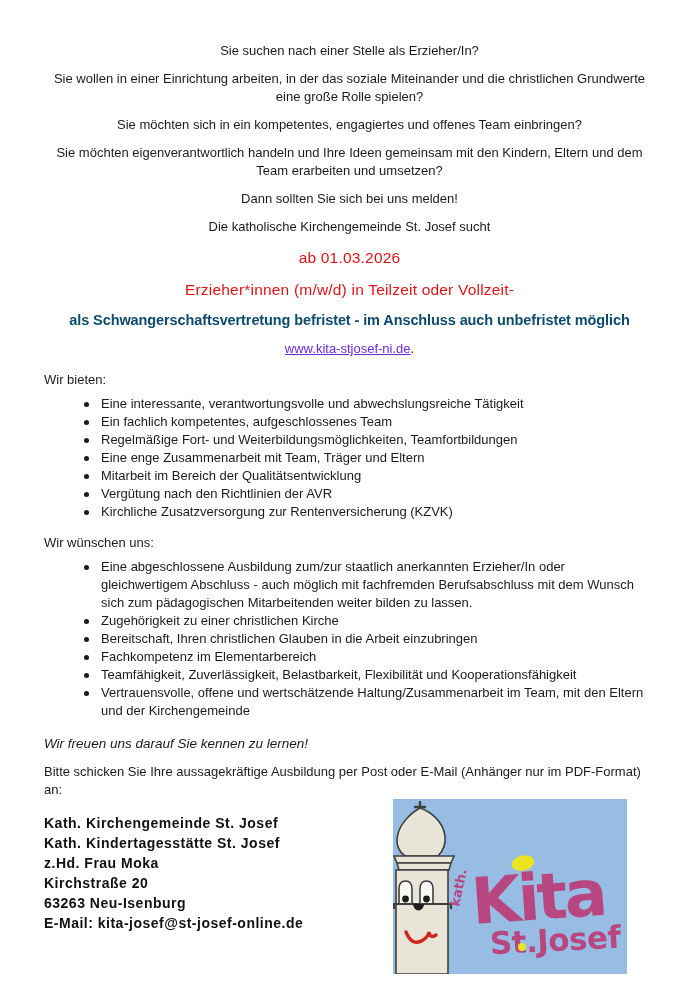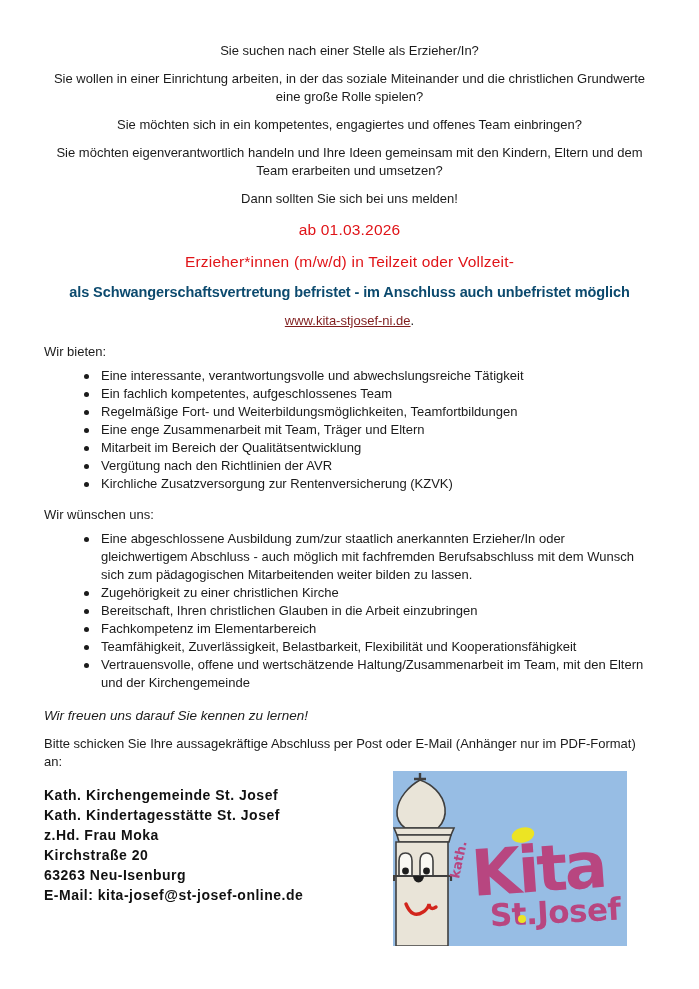--- a/index.html
+++ b/index.html
@@ -33,21 +33,21 @@
     font-weight:bold;
     font-size:14.5px;
     line-height:19px;
     text-align:center;
     margin:11px 0 0 0;
     white-space:nowrap;
     letter-spacing:-0.1px;
   }
   .info-line{margin:11px 0 0 0;}
   .link-line{margin:10px 0 0 0;}
-  .link-line a{color:#7f1d1d;text-decoration:underline;}
+  .link-line a{color:#6d28d9;text-decoration:underline;}
   .link-line .suffix{color:#1b1b1b;}
   .list-heading{margin:13px 0 0 0;}
   ul.bullets{
     margin:6px 0 0 0;
     padding:0 0 0 40px;
     list-style:none;
   }
   ul.bullets li{
     position:relative;
     padding-left:17px;
@@ -99,20 +99,21 @@
       <p>Sie suchen nach einer Stelle als Erzieher/In?</p>
 
       <p>Sie wollen in einer Einrichtung arbeiten, in der das soziale Miteinander und die christlichen Grundwerte eine große Rolle spielen?</p>
 
       <p>Sie möchten sich in ein kompetentes, engagiertes und offenes Team einbringen?</p>
 
       <p>Sie möchten eigenverantwortlich handeln und Ihre Ideen gemeinsam mit den Kindern, Eltern und dem Team erarbeiten und umsetzen?</p>
 
       <p>Dann sollten Sie sich bei uns melden!</p>
 
+      <p>Die katholische Kirchengemeinde St. Josef sucht</p>
     </div>
 
   <div class="h-red">ab 01.03.2026</div>
   <div class="h-red">Erzieher*innen (m/w/d) in Teilzeit oder Vollzeit-</div>
   <div class="h-black">als Schwangerschaftsvertretung befristet - im Anschluss auch unbefristet möglich</div>
 
 
   <p class="center link-line"><a href="#">www.kita-stjosef-ni.de</a><span class="suffix">.</span></p>
 
   <p class="list-heading">Wir bieten:</p>
@@ -143,21 +144,21 @@
       <li><span>Bereitschaft, Ihren christlichen Glauben in die Arbeit einzubringen</span></li>
 
       <li><span>Fachkompetenz im Elementarbereich</span></li>
 
       <li><span>Teamfähigkeit, Zuverlässigkeit, Belastbarkeit, Flexibilität und Kooperationsfähigkeit</span></li>
 
       <li><span>Vertrauensvolle, offene und wertschätzende Haltung/Zusammenarbeit im Team, mit den Eltern und der Kirchengemeinde</span></li>
     </ul>
 
   <p class="tagline">Wir freuen uns darauf Sie kennen zu lernen!</p>
-  <p class="closing-note">Bitte schicken Sie Ihre aussagekräftige Abschluss per Post oder E-Mail (Anhänger nur im PDF-Format) an:</p>
+  <p class="closing-note">Bitte schicken Sie Ihre aussagekräftige Ausbildung per Post oder E-Mail (Anhänger nur im PDF-Format) an:</p>
 
   <div class="footer-row">
     <div class="address">
 
         <div>Kath. Kirchengemeinde St. Josef</div>
 
         <div>Kath. Kindertagesstätte St. Josef</div>
 
         <div>z.Hd. Frau Moka</div>
 

